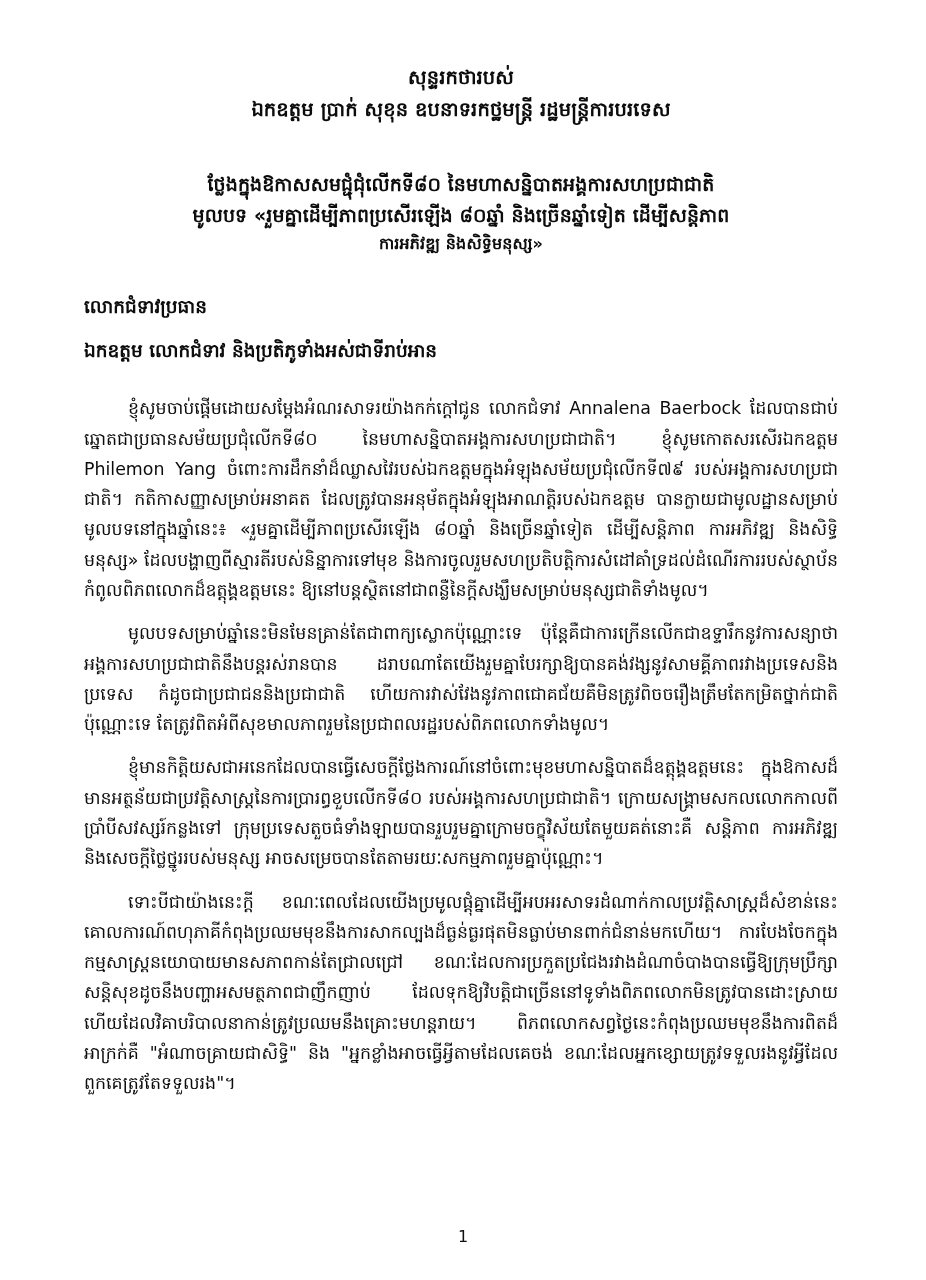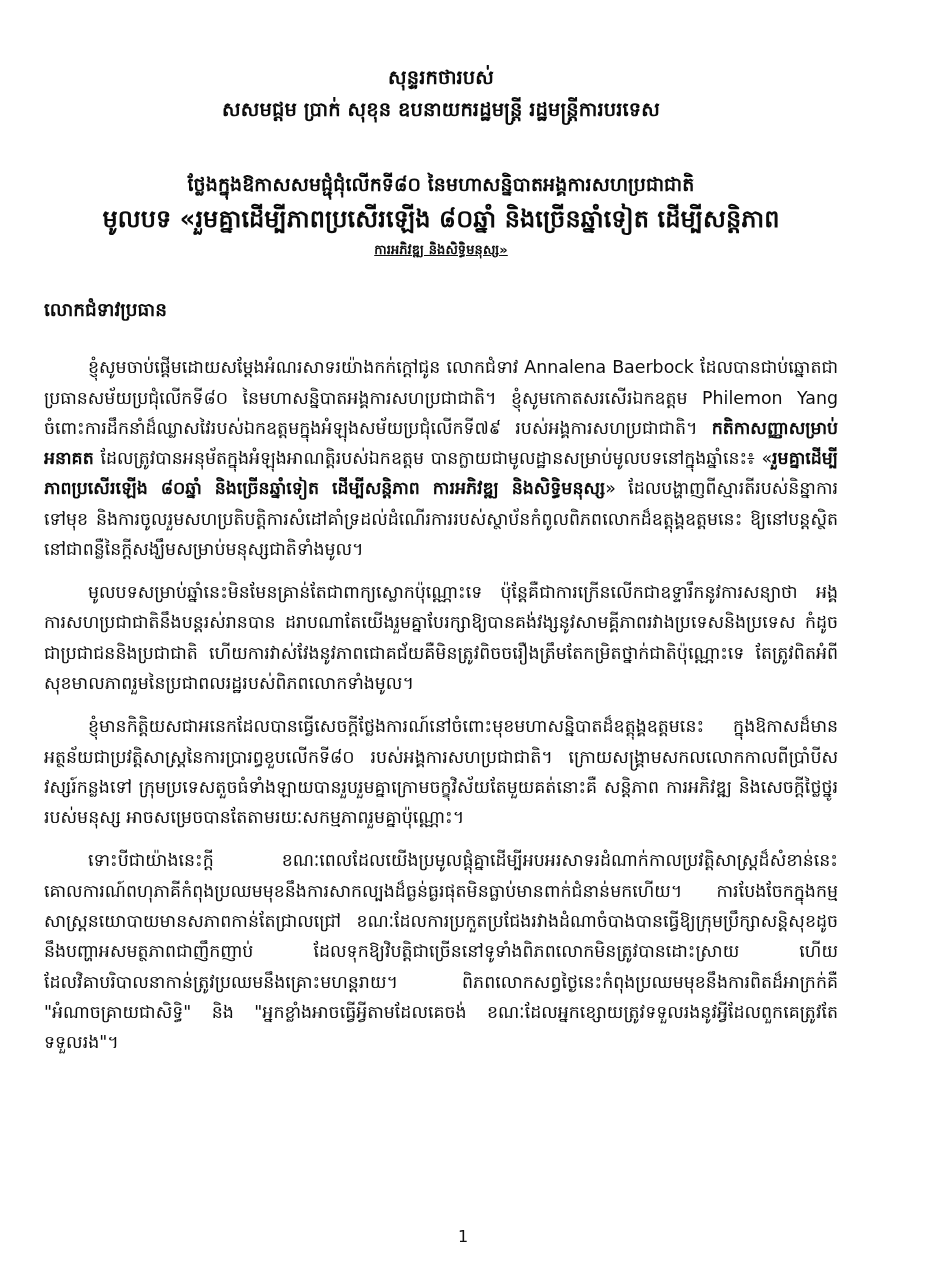--- a/index.html
+++ b/index.html
@@ -11,41 +11,41 @@
     width: 926px;
     min-height: 1280px;
     font-family: "DejaVu Sans", "Liberation Sans", sans-serif;
     color: #0c0c0c;
   }
   .page {
     position: relative;
     width: 926px;
     min-height: 1280px;
     box-sizing: border-box;
-    padding: 62px 88px 40px 44px;
+    padding: 62px 88px 40px 84px;
     background: #ffffff;
   }
   .title-block {
     text-align: center;
     font-weight: bold;
     font-size: 19.5px;
     line-height: 1.62;
     letter-spacing: 0.1px;
     margin: 0 0 34px 0;
   }
   .title-line {
     display: block;
     white-space: pre-wrap;
   }
   .title-line.l1 { font-size: 19.5px; }
   .title-line.l2 { font-size: 19.5px; }
   .title-line.l3 { font-size: 19.5px; }
   .title-line.l4 { font-size: 19px; margin-top: 44px; }
-  .title-line.l5 { font-size: 24px; }
-  .title-line.l6 { font-size: 13px; text-decoration: underline; }
+  .title-line.l5 { font-size: 19px; }
+  .title-line.l6 { font-size: 16px; }
 
   .salutation {
     font-weight: bold;
     font-size: 18.5px;
     line-height: 1.75;
     margin: 26px 0 0 0;
   }
   .salutation .s-line {
     display: block;
   }
@@ -58,47 +58,48 @@
     margin: 0 0 13px 0;
     font-size: 17.4px;
     line-height: 1.74;
     text-align: justify;
     text-justify: inter-word;
     text-indent: 44px;
     word-spacing: -0.2px;
   }
   p.para:last-child { margin-bottom: 16px; }
 
-  b.bold { font-weight: bold; }
+  b.bold { font-weight: normal; }
 
   .footer-page-number {
     position: absolute;
     left: 0;
     right: 0;
     bottom: 34px;
     text-align: center;
     font-size: 16px;
     color: #111;
   }
 </style>
 </head>
 <body>
 
 <div class="page">
 
   <div class="title-block">
     <span class="title-line l1">សុន្ទរកថារបស់</span>
-    <span class="title-line l2">សសមជ្តម ប្រាក់ សុខុន ឧបនាយករដ្ឋមន្ត្រី រដ្ឋមន្ត្រីការបរទេស</span>
+    <span class="title-line l2">ឯកឧត្តម ប្រាក់ សុខុន ឧបនាទរកថ្ឋមន្ត្រី រដ្ឋមន្ត្រីការបរទេស</span>
     <span class="title-line l4">ថ្លែងក្នុងឱកាសសមជ្ជុំជុំលើកទី៨០ នៃមហាសន្និបាតអង្គការសហប្រជាជាតិ</span>
     <span class="title-line l5">មូលបទ «រួមគ្នាដើម្បីភាពប្រសើរឡើង ៨០ឆ្នាំ និងច្រើនឆ្នាំទៀត ដើម្បីសន្តិភាព</span>
     <span class="title-line l6">ការអភិវឌ្ឍ និងសិទ្ធិមនុស្ស»</span>
   </div>
 
   <div class="salutation">
     <span class="s-line s1">លោកជំទាវប្រធាន</span>
+    <span class="s-line s2">ឯកឧត្តម លោកជំទាវ និងប្រតិភូទាំងអស់ជាទីរាប់អាន</span>
   </div>
 
   <div class="body-block">
     <p class="para">ខ្ញុំសូមចាប់ផ្ដើមដោយសម្ដែងអំណរសាទរយ៉ាងកក់ក្ដៅជូន លោកជំទាវ Annalena Baerbock ដែលបានជាប់ឆ្នោតជាប្រធានសម័យប្រជុំលើកទី៨០ នៃមហាសន្និបាតអង្គការសហប្រជាជាតិ។ ខ្ញុំសូមកោតសរសើរឯកឧត្តម Philemon Yang ចំពោះការដឹកនាំដ៏ឈ្លាសវៃរបស់ឯកឧត្តមក្នុងអំឡុងសម័យប្រជុំលើកទី៧៩ របស់អង្គការសហប្រជាជាតិ។ <b class="bold">កតិកាសញ្ញាសម្រាប់អនាគត</b> ដែលត្រូវបានអនុម័តក្នុងអំឡុងអាណត្តិរបស់ឯកឧត្តម បានក្លាយជាមូលដ្ឋានសម្រាប់មូលបទនៅក្នុងឆ្នាំនេះ៖ «<b class="bold">រួមគ្នាដើម្បីភាពប្រសើរឡើង ៨០ឆ្នាំ និងច្រើនឆ្នាំទៀត ដើម្បីសន្តិភាព ការអភិវឌ្ឍ និងសិទ្ធិមនុស្ស</b>» ដែលបង្ហាញពីស្មារតីរបស់និន្នាការទៅមុខ និងការចូលរួមសហប្រតិបត្តិការសំដៅគាំទ្រដល់ដំណើរការរបស់ស្ថាប័នកំពូលពិភពលោកដ៏ឧត្តុង្គឧត្តមនេះ ឱ្យនៅបន្តស្ថិតនៅជាពន្លឺនៃក្ដីសង្ឃឹមសម្រាប់មនុស្សជាតិទាំងមូល។</p>
     <p class="para">មូលបទសម្រាប់ឆ្នាំនេះមិនមែនគ្រាន់តែជាពាក្យស្លោកប៉ុណ្ណោះទេ ប៉ុន្តែគឺជាការក្រើនលើកជាឧទ្ទារឹកនូវការសន្យាថា អង្គការសហប្រជាជាតិនឹងបន្តរស់រានបាន ដរាបណាតែយើងរួមគ្នាបែរក្សាឱ្យបានគង់វង្សនូវសាមគ្គីភាពរវាងប្រទេសនិងប្រទេស កំដូចជាប្រជាជននិងប្រជាជាតិ ហើយការវាស់វែងនូវភាពជោគជ័យគឺមិនត្រូវពិចចរឿងត្រឹមតែកម្រិតថ្នាក់ជាតិប៉ុណ្ណោះទេ តែត្រូវពិតអំពីសុខមាលភាពរួមនៃប្រជាពលរដ្ឋរបស់ពិភពលោកទាំងមូល។</p>
     <p class="para">ខ្ញុំមានកិត្តិយសជាអនេកដែលបានធ្វើសេចក្ដីថ្លែងការណ៍នៅចំពោះមុខមហាសន្និបាតដ៏ឧត្តុង្គឧត្តមនេះ ក្នុងឱកាសដ៏មានអត្ថន័យជាប្រវត្តិសាស្ត្រនៃការប្រារព្ធខួបលើកទី៨០ របស់អង្គការសហប្រជាជាតិ។ ក្រោយសង្គ្រាមសកលលោកកាលពីប្រាំបីសវស្សរ៍កន្លងទៅ ក្រុមប្រទេសតួចធំទាំងឡាយបានរួបរួមគ្នាក្រោមចក្ខុវិស័យតែមួយគត់នោះគឺ សន្តិភាព ការអភិវឌ្ឍ និងសេចក្ដីថ្លៃថ្នូររបស់មនុស្ស អាចសម្រេចបានតែតាមរយៈសកម្មភាពរួមគ្នាប៉ុណ្ណោះ។</p>
     <p class="para">ទោះបីជាយ៉ាងនេះក្ដី ខណៈពេលដែលយើងប្រមូលផ្ដុំគ្នាដើម្បីអបអរសាទរដំណាក់កាលប្រវត្តិសាស្ត្រដ៏សំខាន់នេះ គោលការណ៍ពហុភាគីកំពុងប្រឈមមុខនឹងការសាកល្បងដ៏ធ្ងន់ធ្ងរផុតមិនធ្លាប់មានពាក់ជំនាន់មកហើយ។ ការបែងចែកក្នុងកម្មសាស្ត្រនយោបាយមានសភាពកាន់តែជ្រាលជ្រៅ ខណៈដែលការប្រកួតប្រជែងរវាងដំណាចំបាងបានធ្វើឱ្យក្រុមប្រឹក្សាសន្តិសុខដូចនឹងបញ្ហាអសមត្ថភាពជាញឹកញាប់ ដែលទុកឱ្យវិបត្តិជាច្រើននៅទូទាំងពិភពលោកមិនត្រូវបានដោះស្រាយ ហើយដែលវិគាបរិបាលនាកាន់ត្រូវប្រឈមនឹងគ្រោះមហន្តរាយ។ ពិភពលោកសព្វថ្ងៃនេះកំពុងប្រឈមមុខនឹងការពិតដ៏អាក្រក់គឺ "អំណាចគ្រាយជាសិទ្ធិ" និង "អ្នកខ្លាំងអាចធ្វើអ្វីតាមដែលគេចង់ ខណៈដែលអ្នកខ្សោយត្រូវទទួលរងនូវអ្វីដែលពួកគេត្រូវតែទទួលរង"។</p>
   </div>
 
   <div class="footer-page-number">1</div>

